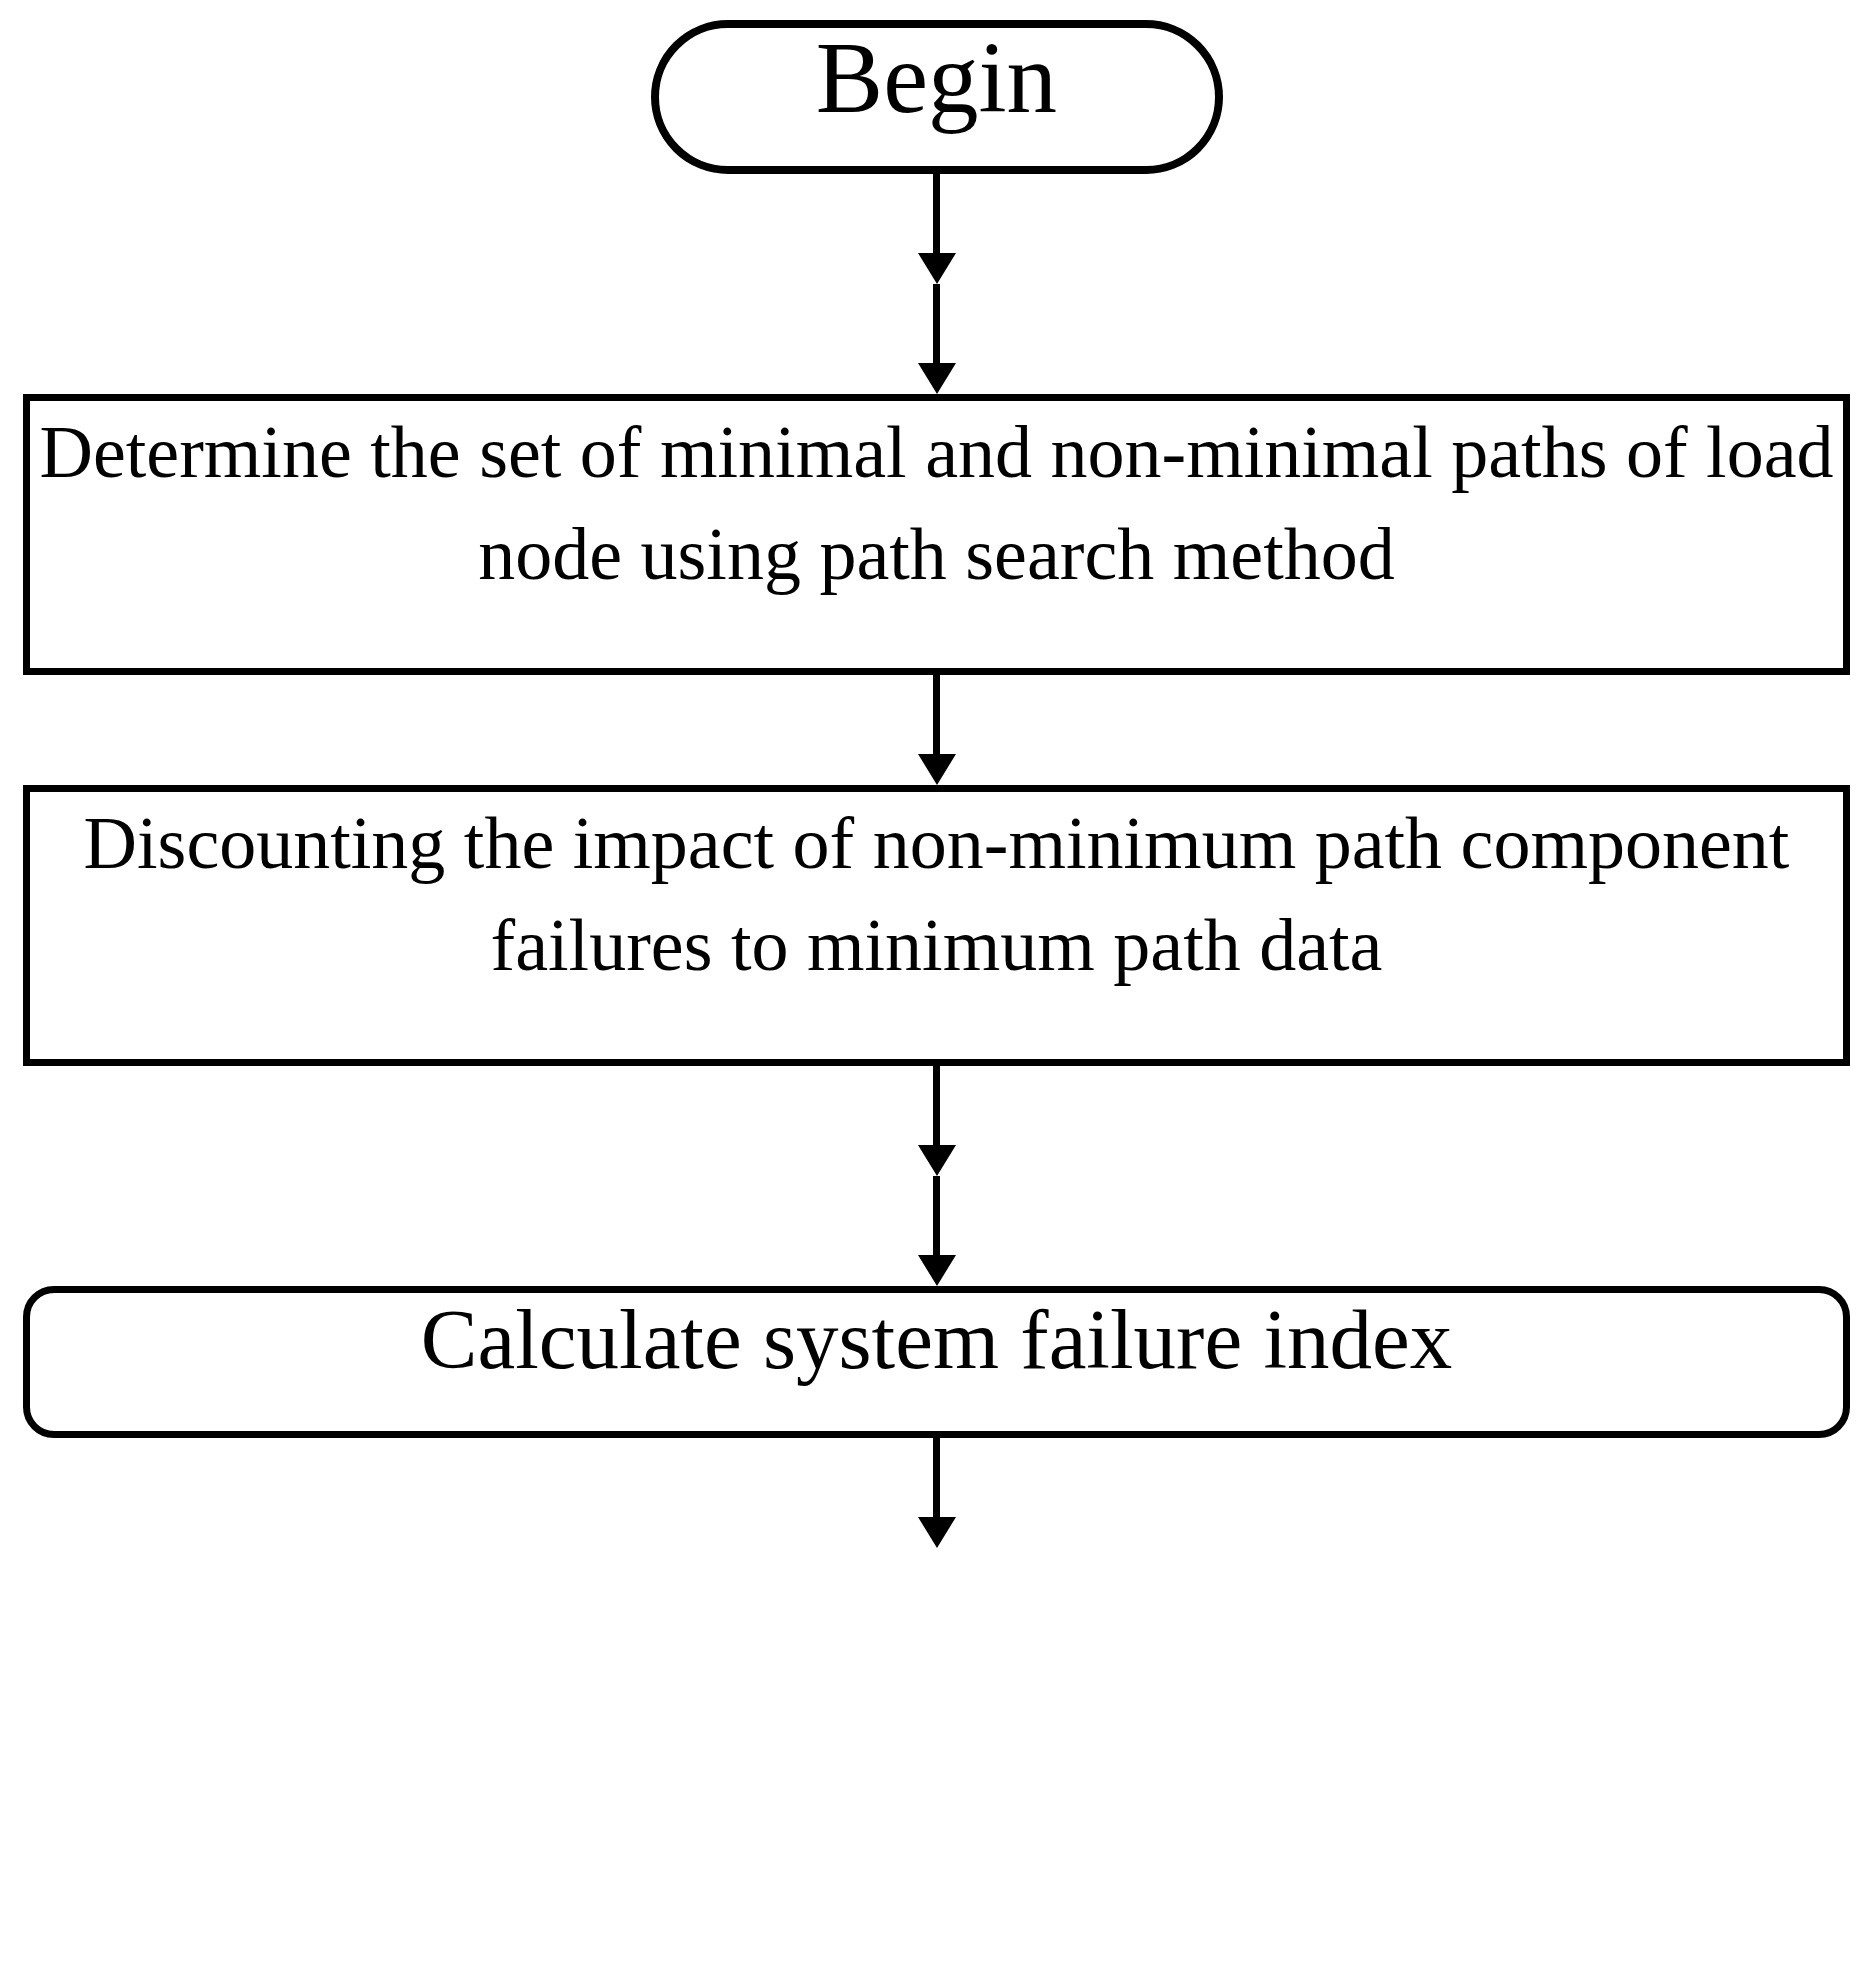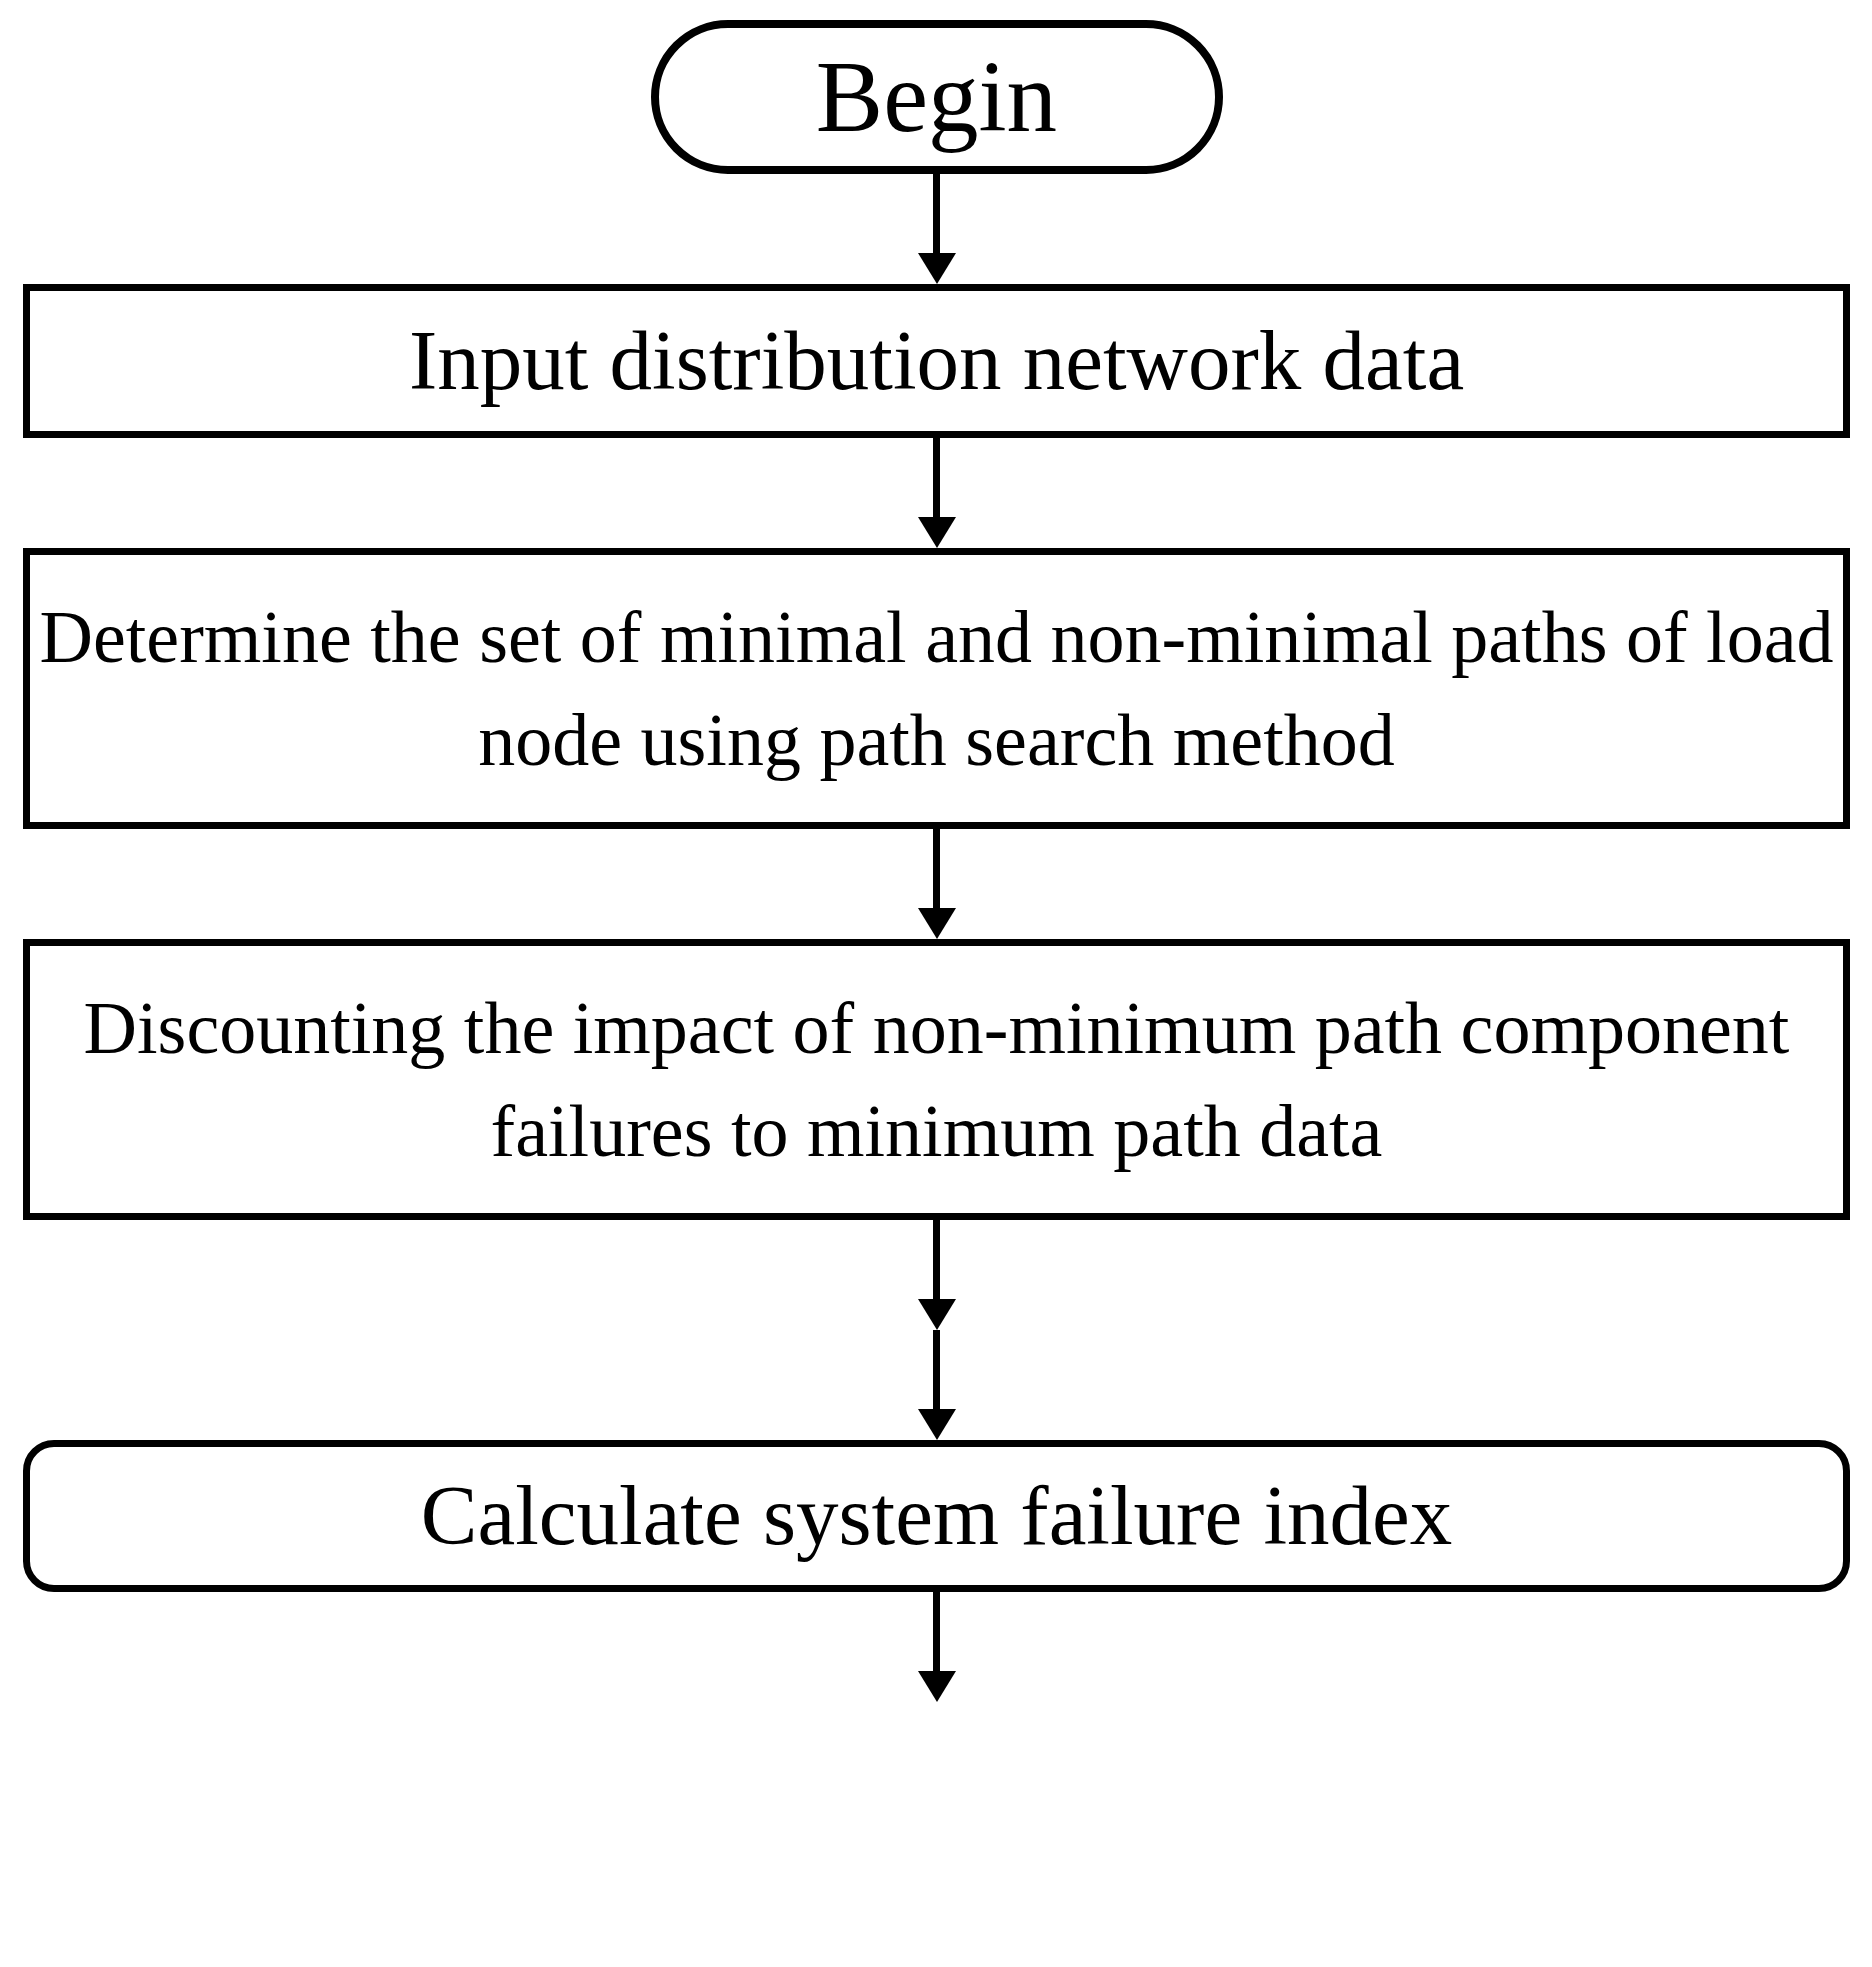--- a/index.html
+++ b/index.html
@@ -14,21 +14,20 @@
   .flow {
     width: 1827px;
     margin: 20px auto 0 auto;
     display: flex;
     flex-direction: column;
     align-items: center;
   }
   .node {
     background: #ffffff;
     display: flex;
-    align-items: center;
     justify-content: center;
     text-align: center;
   }
   .terminal {
     width: 572px;
     height: 154px;
     border: 8.1px solid #000000;
     border-radius: 78px;
     font-size: 101px;
     line-height: 1;
@@ -82,23 +81,20 @@
 
   <div class="node terminal">
     <span>Begin</span>
   </div>
 
   <div class="arrow">
     <div class="stem"></div>
     <div class="head"></div>
   </div>
 
-  <div class="node process p-one-line">
-    <span>Input distribution network data</span>
-  </div>
 
   <div class="arrow">
     <div class="stem"></div>
     <div class="head"></div>
   </div>
 
   <div class="node process p-two-line">
     <span>Determine the set of minimal and non-minimal paths of load node using path search method</span>
   </div>
 

